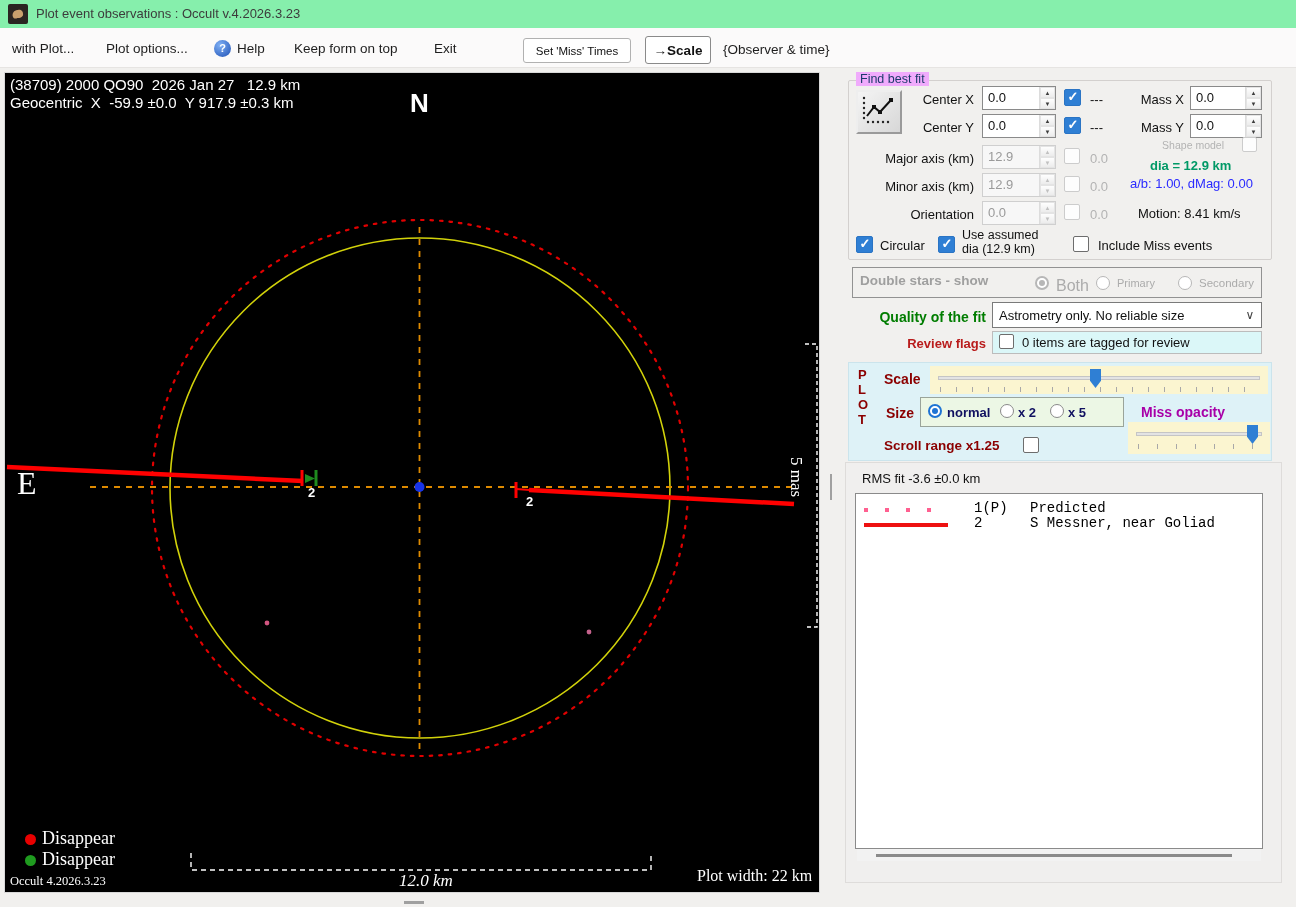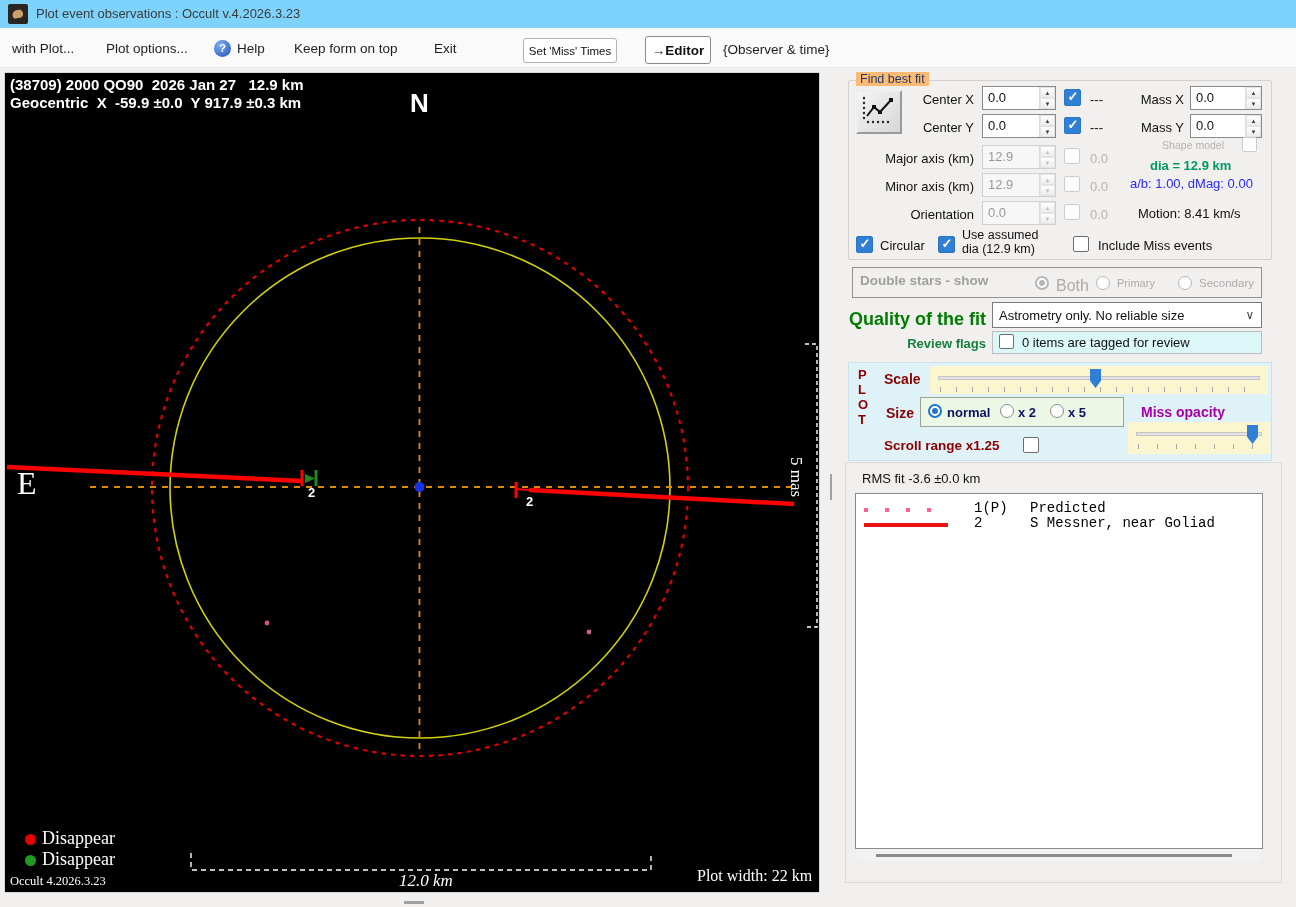--- a/index.html
+++ b/index.html
@@ -1,36 +1,36 @@
 <!DOCTYPE html>
 <html><head>
 <meta charset="utf-8">
 <style>
   *{box-sizing:border-box;margin:0;padding:0}
   html,body{width:1296px;height:907px}
   body{position:relative;background:#f1f0ee;font-family:"Liberation Sans",sans-serif;overflow:hidden}
   .abs{position:absolute}
   
-  #titlebar{left:0;top:0;width:1296px;height:28px;background:#7dd3fc}
+  #titlebar{left:0;top:0;width:1296px;height:28px;background:#86efac}
   #appicon{left:8px;top:4px;width:20px;height:20px;background:#2b2522;border-radius:2px}
   #titletext{left:36px;top:6px;font-size:13px;color:#3c3c3c}
   #menubar{left:0;top:28px;width:1296px;height:40px;background:#fbfafa;border-bottom:1px solid #e6e4e2}
   .mitem{top:41px;font-size:13.5px;color:#1e1e1e;cursor:default}
   .tbtn{background:#fff;border:1px solid #b1b1b1;border-radius:3px;display:flex;align-items:center;justify-content:center;color:#111}
   #helpicon{left:214px;top:40px;width:17px;height:17px;border-radius:50%;background:radial-gradient(circle at 35% 30%,#7fb0f5,#1d4fb4);color:#fff;font-size:11px;font-weight:bold;text-align:center;line-height:17px}
   
   #plot{left:4px;top:72px;width:816px;height:821px;background:#000;border:1px solid #d8d8d8}
-  .phead{color:#fff;font-weight:bold;font-size:15px;white-space:pre;line-height:18px}
+  .phead{color:#fff;font-weight:normal;font-size:15px;white-space:pre;line-height:18px}
   .serif{font-family:"Liberation Serif",serif;color:#fff}
   .chordlbl{color:#fff;font-size:13px;font-weight:bold;text-shadow:1px 1px 1px #000}
   #maslabel{writing-mode:vertical-rl;font-family:"Liberation Serif",serif;color:#fff;font-size:17px}
   .ldot{width:11px;height:11px;border-radius:50%}
   
   .gbox{border:1px solid #d3d0ce;border-radius:2px}
-  .glab{background:#fdba74;padding:0 4px;font-size:12.5px;color:#1c3b6a}
+  .glab{background:#f0abfc;padding:0 4px;font-size:12.5px;color:#1c3b6a}
   .lbl{font-size:13px;color:#111}
   .rlbl{text-align:right}
   .gray{color:#b3b3b3}
   .spin{height:24px;background:#fff;border:1px solid #8a8a8a;display:flex}
   .spin .val{flex:1;font-size:13px;color:#111;padding:3px 0 0 5px}
   .sbtn{width:16px;display:flex;flex-direction:column;border-left:1px solid #dcdcdc}
   .sbtn span{flex:1;display:flex;align-items:center;justify-content:center;font-size:6px;color:#3c3c3c;background:linear-gradient(#fefefe,#ececec);border:1px solid #e4e4e4}
   .spin.dis{background:#f7f7f7;border-color:#cfcfcf}
   .spin.dis .val{color:#9a9a9a}
   .spin.dis .sbtn span{color:#c0c0c0}
@@ -68,22 +68,22 @@
   <div class="abs" id="titletext">Plot event observations : Occult v.4.2026.3.23</div>
 </div>
 
 <div class="abs" id="menubar"></div>
 <div class="abs mitem" style="left:12px">with Plot...</div>
 <div class="abs mitem" style="left:106px">Plot options...</div>
 <div class="abs" id="helpicon">?</div>
 <div class="abs mitem" style="left:237px">Help</div>
 <div class="abs mitem" style="left:294px">Keep form on top</div>
 <div class="abs mitem" style="left:434px">Exit</div>
-<div class="abs tbtn" style="left:523px;top:38px;width:94px;height:25px;font-size:11.5px">Set 'Miss' Times</div>
-<div class="abs tbtn" style="left:645px;top:36px;width:66px;height:28px;font-size:13.5px;font-weight:bold;border-color:#8a8a8a">→Editor</div>
+<div class="abs tbtn" style="left:523px;top:38px;width:108px;height:25px;font-size:11.5px">Set 'Miss' Times</div>
+<div class="abs tbtn" style="left:645px;top:36px;width:66px;height:28px;font-size:13.5px;font-weight:bold;border-color:#8a8a8a">→Scale</div>
 <div class="abs mitem" style="left:723px;top:42px">{Observer &amp; time}</div>
 
 <div class="abs" id="plot">
   <svg class="abs" style="left:0;top:0" width="814" height="819" viewBox="0 0 814 819">
     <circle cx="415" cy="415" r="268" fill="none" stroke="#e00000" stroke-width="2.2" stroke-dasharray="2.5 7" stroke-linecap="round"></circle>
     <circle cx="415" cy="415" r="250" fill="none" stroke="#d2d20a" stroke-width="1.6"></circle>
     <line x1="414.5" y1="154" x2="414.5" y2="676" stroke="#de8a00" stroke-width="1.8" stroke-dasharray="6 6"></line>
     <line x1="85" y1="414" x2="792" y2="414" stroke="#de8a00" stroke-width="1.8" stroke-dasharray="6 6"></line>
     <circle cx="414.5" cy="414" r="5" fill="#1733e8"></circle>
     <line x1="2" y1="394" x2="298" y2="408" stroke="#ff0000" stroke-width="4.5"></line>
@@ -231,26 +231,26 @@
 
 <div class="abs" style="left:852px;top:267px;width:410px;height:31px;border:1px solid #929292"></div>
 <div class="abs" style="left:860px;top:273px;font-size:13.5px;font-weight:bold;color:#9f9f9f">Double stars - show</div>
 <span class="abs rd gy on" style="left:1035px;top:276px"></span>
 <div class="abs" style="left:1056px;top:277px;font-size:16px;color:#ababab">Both</div>
 <span class="abs rd gy" style="left:1096px;top:276px"></span>
 <div class="abs" style="left:1117px;top:277px;font-size:11px;color:#ababab">Primary</div>
 <span class="abs rd gy" style="left:1178px;top:276px"></span>
 <div class="abs" style="left:1199px;top:277px;font-size:11.5px;color:#ababab">Secondary</div>
 
-<div class="abs rlbl" style="left:846px;top:309px;width:140px;font-size:18px;font-weight:bold;color:#007d00">Quality of the fit</div>
+<div class="abs rlbl" style="left:846px;top:309px;width:140px;font-size:14px;font-weight:bold;color:#007d00">Quality of the fit</div>
 <div class="abs combo" style="left:992px;top:302px;width:270px;height:26px">
   <span class="cval">Astrometry only. No reliable size</span>
   <span class="chev">∨</span>
 </div>
-<div class="abs rlbl" style="left:846px;top:336px;width:140px;font-size:13px;font-weight:bold;color:#15803d">Review flags</div>
+<div class="abs rlbl" style="left:846px;top:336px;width:140px;font-size:13px;font-weight:bold;color:#b91c1c">Review flags</div>
 <div class="abs" style="left:992px;top:331px;width:270px;height:23px;background:#dbf7f8;border:1px solid #bcbcbc"></div>
 <span class="abs cb" style="left:999px;top:334px;width:15px;height:15px"></span>
 <div class="abs lbl" style="left:1022px;top:335px">0 items are tagged for review</div>
 
 <div class="abs" style="left:848px;top:362px;width:424px;height:99px;background:#def2f7;border:1px solid #cbe4ec"></div>
 <div class="abs maroon" style="left:858px;top:367px;font-size:13px">P</div>
 <div class="abs maroon" style="left:858px;top:382px;font-size:13px">L</div>
 <div class="abs maroon" style="left:858px;top:397px;font-size:13px">O</div>
 <div class="abs maroon" style="left:858px;top:412px;font-size:13px">T</div>
 <div class="abs maroon" style="left:884px;top:371px;font-size:14px">Scale</div>

